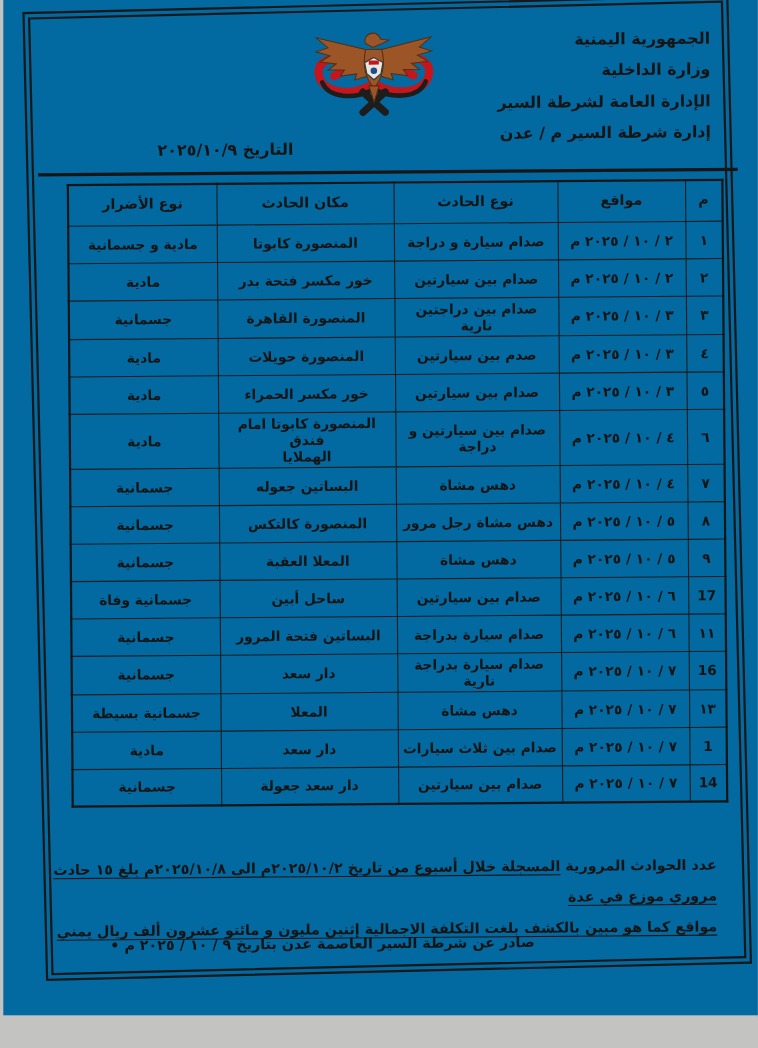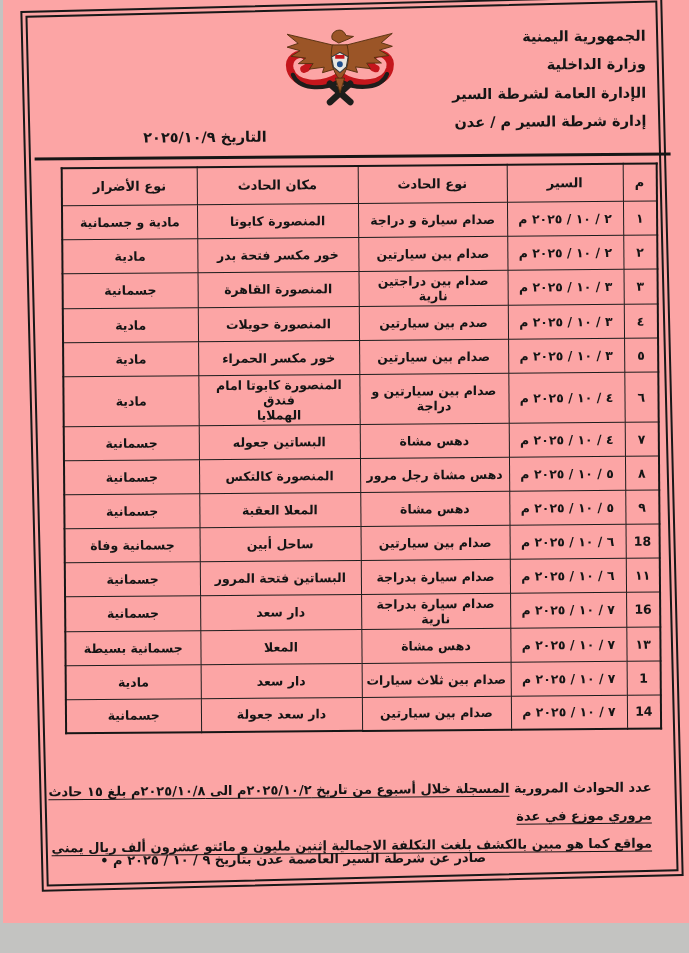--- a/index.html
+++ b/index.html
@@ -5,21 +5,21 @@
   * { margin:0; padding:0; box-sizing:border-box; }
   html,body { width:689px; height:953px; overflow:hidden; }
   body {
     background:#c3c3c1;
     font-family:"DejaVu Sans", sans-serif;
     color:#151515;
     position:relative;
   }
   .paper {
     position:absolute; left:3px; top:0; right:0; bottom:30px;
-    background:#fca5a5;
+    background:#0369a1;
     padding-left:36px;
   }
   .frame {
     position:absolute; left:33px; top:8px; right:21px; bottom:44px;
     border:2px solid #181818;
     outline:2px solid #181818; outline-offset:3px;
     transform:rotate(-1.4deg);
     pointer-events:none;
   }
   .content {
@@ -114,21 +114,21 @@
       <colgroup>
         <col style="width:34px">
         <col style="width:116px">
         <col style="width:149px">
         <col style="width:161px">
         <col style="width:135px">
       </colgroup>
       <thead>
         <tr>
           <th>م</th>
-          <th>السير</th>
+          <th>مواقع</th>
           <th>نوع الحادث</th>
           <th>مكان الحادث</th>
           <th>نوع الأضرار</th>
         </tr>
       </thead>
       <tbody>
 
       <tr style="">
           <td>١</td>
           <td>٢ / ١٠ / ٢٠٢٥ م</td>
@@ -188,21 +188,21 @@
           <td>جسمانية</td>
         </tr>
           <tr style="">
           <td>٩</td>
           <td>٥ / ١٠ / ٢٠٢٥ م</td>
           <td>دهس مشاة</td>
           <td>المعلا العقبة</td>
           <td>جسمانية</td>
         </tr>
           <tr style="">
-          <td>18</td>
+          <td>17</td>
           <td>٦ / ١٠ / ٢٠٢٥ م</td>
           <td>صدام بين سيارتين</td>
           <td>ساحل أبين</td>
           <td>جسمانية وفاة</td>
         </tr>
           <tr style="">
           <td>١١</td>
           <td>٦ / ١٠ / ٢٠٢٥ م</td>
           <td>صدام سيارة بدراجة</td>
           <td>البساتين فتحة المرور</td>

